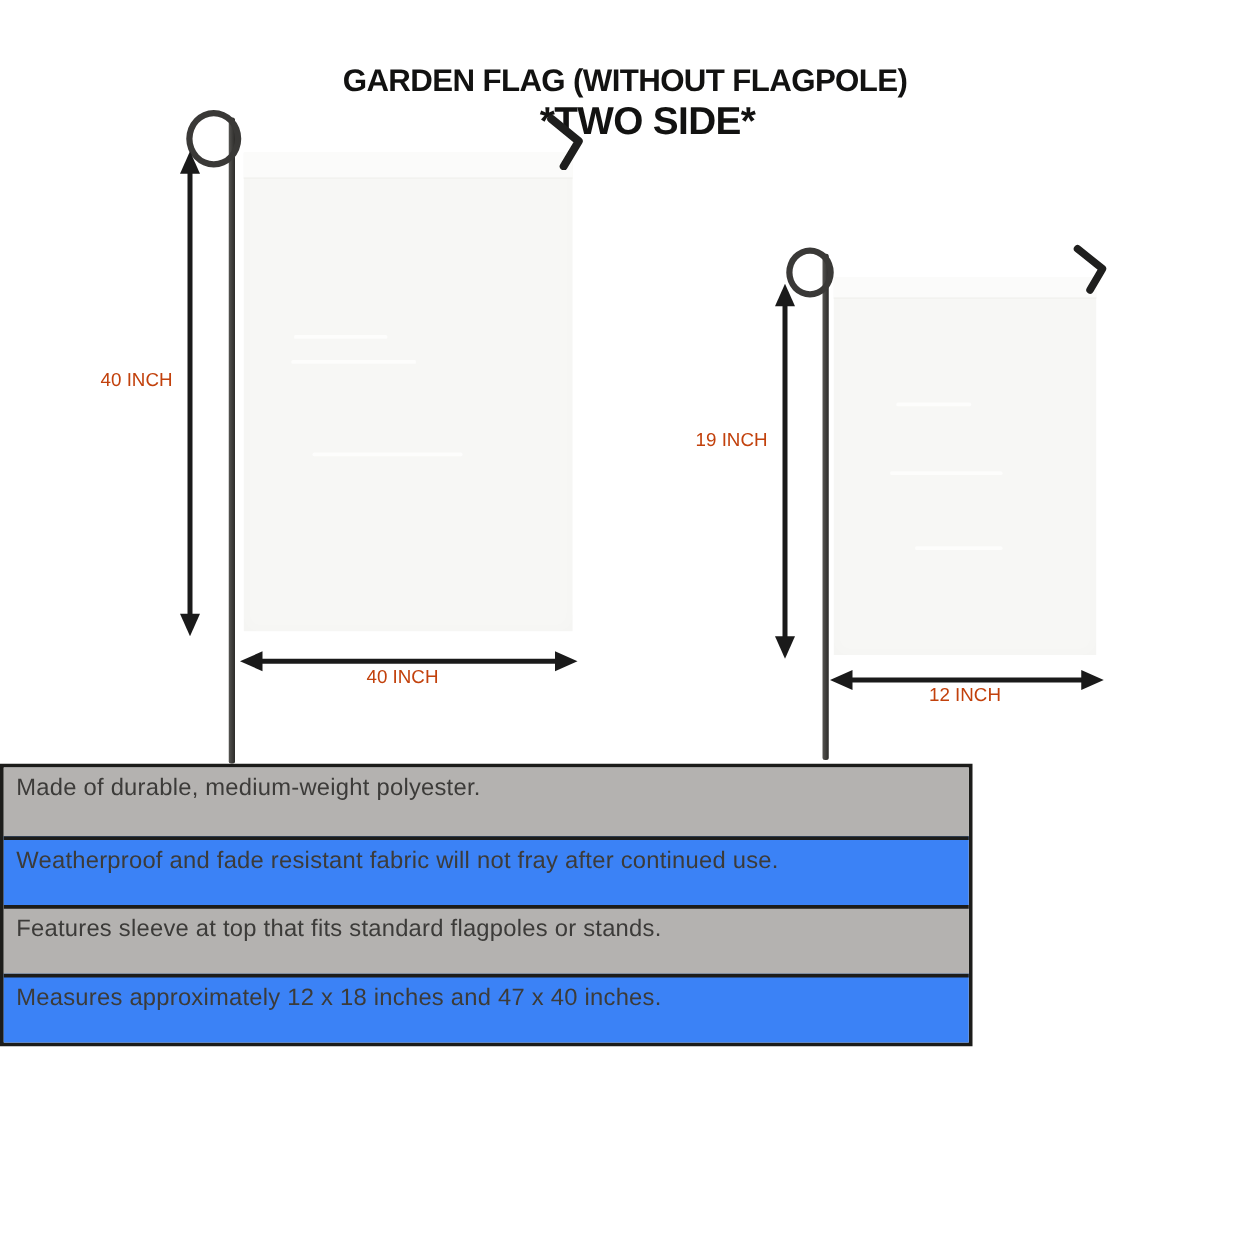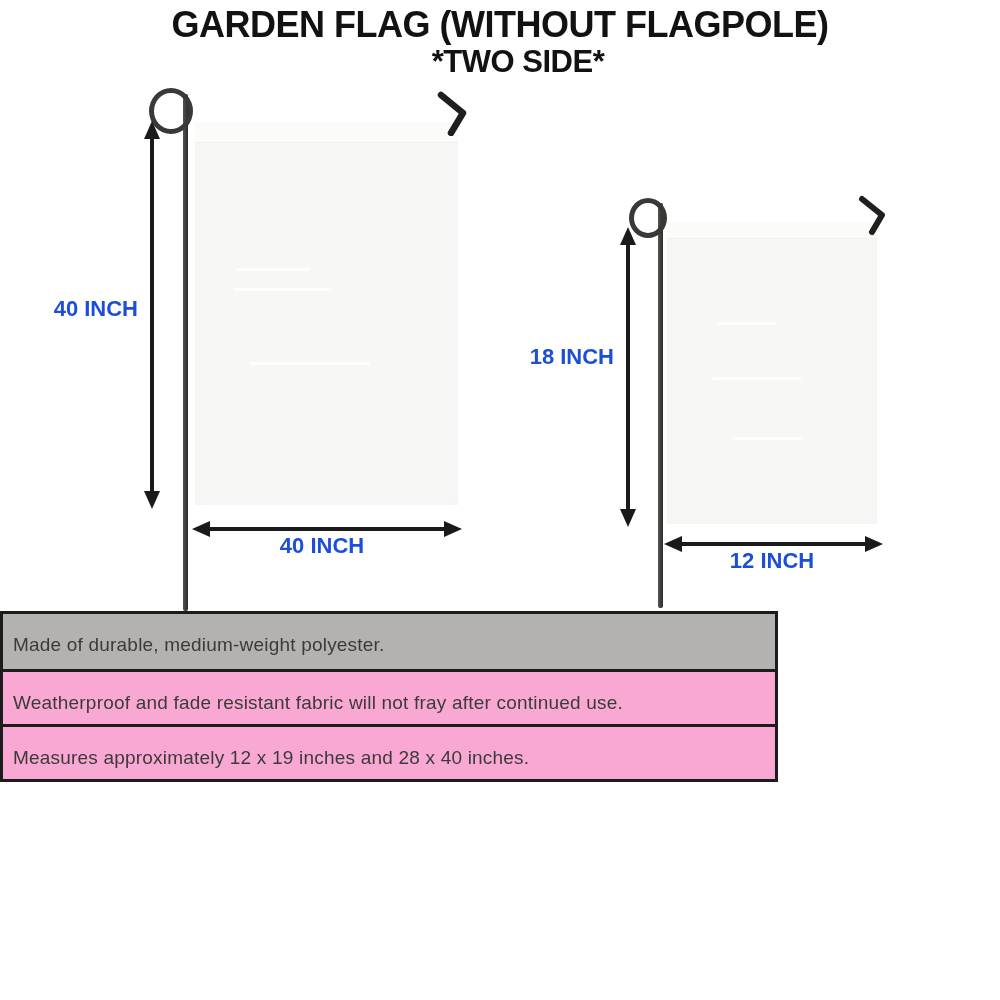--- a/index.html
+++ b/index.html
@@ -7,65 +7,65 @@
     width: 1000px; height: 1000px;
     background: #ffffff;
     font-family: "Liberation Sans", sans-serif;
     position: relative;
     overflow: hidden;
   }
   .stage { position: absolute; left: 0; top: 0; width: 1000px; height: 1000px; }
 
   
   .title-wrap { position: absolute; left: 0; top: 4px; width: 1000px; text-align: center; color: #121211; }
-  .title-line1 { font-size: 36px; font-weight: 800; letter-spacing: -0.5px; line-height: 1.15; }
+  .title-line1 { font-size: 25px; font-weight: 800; letter-spacing: -0.5px; line-height: 1.15; margin-top: 47px; }
   .title-line2 { font-size: 31px; font-weight: 800; letter-spacing: -0.5px; line-height: 1.1; margin-left: 36px; }
 
   
   .flag {
     position: absolute;
     background: #f7f7f5;
     box-shadow: inset 0 0 14px rgba(0,0,0,0.015);
   }
   .flag .sleeve {
     position: absolute; left: 0; top: 0; width: 100%;
     background: #fbfbfa; border-bottom: 1px solid #efefec;
   }
   .flag .faint-line { position: absolute; background: #fdfdfc; height: 3px; border-radius: 2px; }
 
   .pole { position: absolute; width: 5px; background: linear-gradient(90deg, #555451, #2c2b29); border-radius: 2px; }
   .pole-loop { position: absolute; border: 5px solid #3a3937; border-radius: 50%; background: transparent; }
 
-  .dim-label { position: absolute; font-weight: 700; font-size: 22px; color: #1d4ed8; letter-spacing: 0; }
+  .dim-label { position: absolute; font-weight: 400; font-size: 15px; color: #c2410c; letter-spacing: 0; }
   .dim-label.right { text-align: right; }
   .dim-label.center { text-align: center; }
 
   svg { display: block; }
   .arrow-line { stroke: #1a1a1a; stroke-width: 4; }
   .arrow-head { fill: #1a1a1a; }
   .hook-path { fill: none; stroke: #1f1f1e; stroke-linecap: round; stroke-linejoin: round; }
 
   
   .feature-table {
     position: absolute; left: 0; top: 611px; width: 778px;
     border: 3px solid #1c1c1a;
     box-sizing: border-box;
     background: #ffffff;
   }
   .feature-row {
     height: 55px;
     box-sizing: border-box;
-    padding: 20px 12px 0 10px;
+    padding: 6px 12px 0 10px;
     font-size: 19px;
     color: #3c3b39;
     letter-spacing: 0.2px;
   }
   .feature-row + .feature-row { border-top: 3px solid #1c1c1a; }
   .feature-row.gray { background: #b4b2b0; }
-  .feature-row.white { background: #f9a8d4; }
+  .feature-row.white { background: #3b82f6; }
 </style>
 </head>
 <body>
 
 <div class="stage">
 
   <div class="title-wrap">
     <div class="title-line1">GARDEN FLAG (WITHOUT FLAGPOLE)</div>
     <div class="title-line2">*TWO SIDE*</div>
   </div>
@@ -115,35 +115,38 @@
 
     <svg style="position:absolute; left:855px; top:194px;" width="34" height="42" viewBox="0 0 34 42">
       <path class="hook-path" stroke-width="6" d="M7,5 L27,21 L17,38"></path>
     </svg>
 
     <svg style="position:absolute; left:617px; top:226px;" width="22" height="302" viewBox="0 0 22 302">
       <line class="arrow-line" x1="11" y1="16" x2="11" y2="286"></line>
       <polygon class="arrow-head" points="11,1 3,19 19,19"></polygon>
       <polygon class="arrow-head" points="11,301 3,283 19,283"></polygon>
     </svg>
-    <div class="dim-label right" style="left:528px; top:344px; width:86px;">18 INCH</div>
+    <div class="dim-label right" style="left:528px; top:344px; width:86px;">19 INCH</div>
 
     <svg style="position:absolute; left:663px; top:533px;" width="221" height="22" viewBox="0 0 221 22">
       <line class="arrow-line" x1="16" y1="11" x2="205" y2="11"></line>
       <polygon class="arrow-head" points="1,11 19,3 19,19"></polygon>
       <polygon class="arrow-head" points="220,11 202,3 202,19"></polygon>
     </svg>
     <div class="dim-label center" style="left:692px; top:548px; width:160px;">12 INCH</div>
   </div>
 
   <div class="feature-table">
     <div class="feature-row gray">
       <span>Made of durable, medium-weight polyester.</span>
     </div>
     <div class="feature-row white">
       <span>Weatherproof and fade resistant fabric will not fray after continued use.</span>
     </div>
+    <div class="feature-row gray">
+      <span>Features sleeve at top that fits standard flagpoles or stands.</span>
+    </div>
     <div class="feature-row white">
-      <span>Measures approximately 12 x 19 inches and 28 x 40 inches.</span>
+      <span>Measures approximately 12 x 18 inches and 47 x 40 inches.</span>
     </div>
   </div>
 
 </div>
 
 </body></html>

